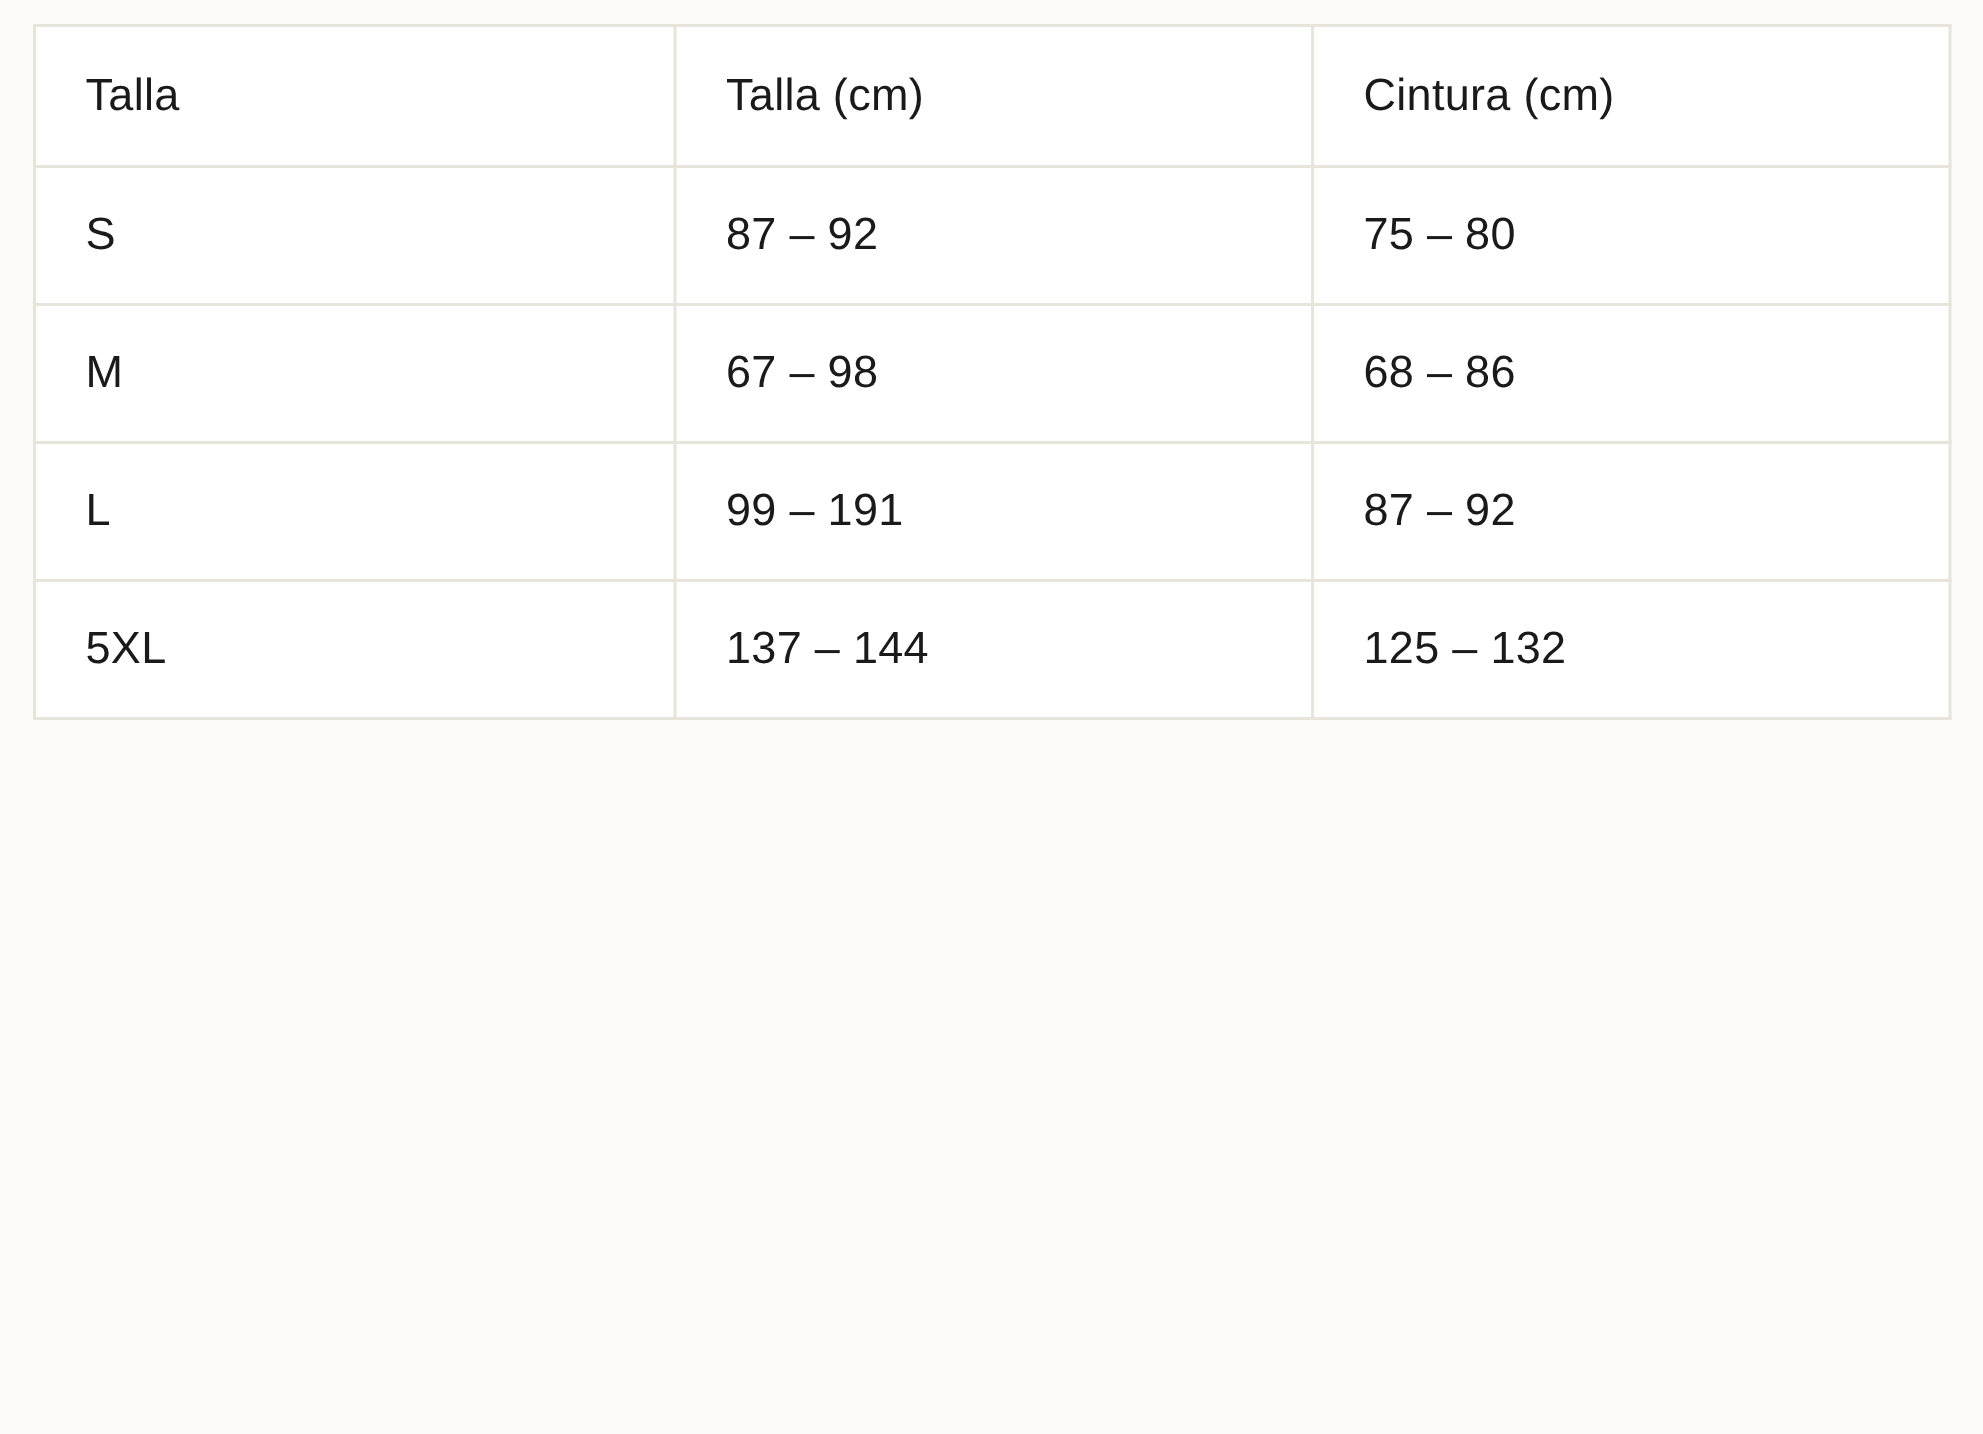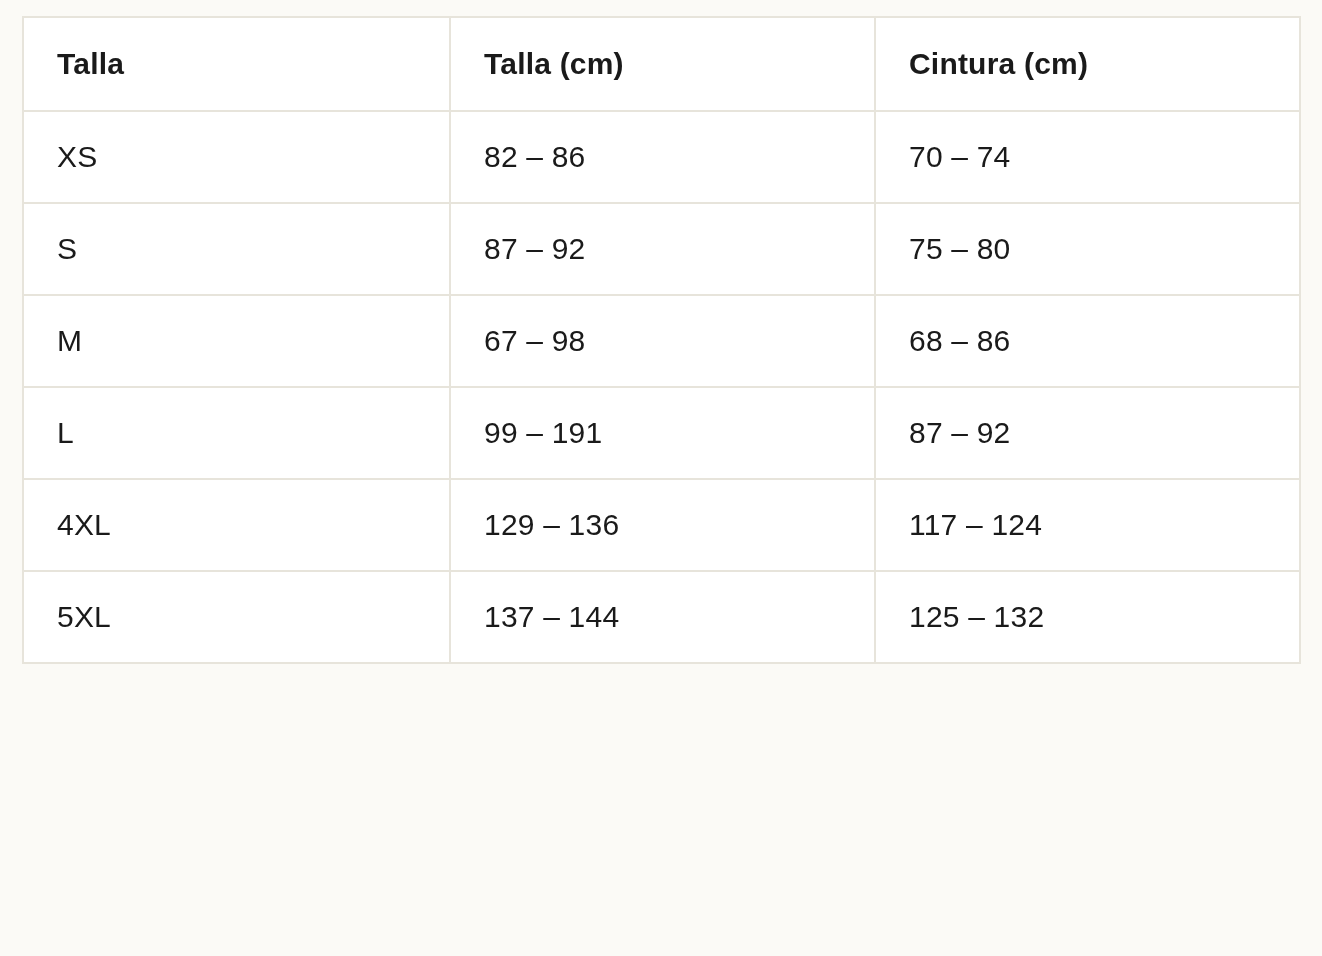--- a/index.html
+++ b/index.html
@@ -29,21 +29,21 @@
     border: 2px solid #e7e4db;
     text-align: left;
     vertical-align: middle;
     padding: 0 0 0 33px;
     font-size: 30px;
     letter-spacing: 0.2px;
     white-space: nowrap;
     overflow: hidden;
   }
   table.size-table th {
-    font-weight: 700;
+    font-weight: 400;
     height: 92px;
     margin-left: 46px;
   }
   table.size-table td {
     font-weight: 400;
     height: 90px;
   }
   col.col-talla   { width: 427px; }
   col.col-pecho   { width: 425px; }
   col.col-cintura { width: 425px; }
@@ -59,43 +59,33 @@
   </colgroup>
   <thead>
     <tr>
       <th>Talla</th>
       <th>Talla (cm)</th>
       <th>Cintura (cm)</th>
     </tr>
   </thead>
   <tbody>
     <tr>
-      <td>XS</td>
-      <td>82 – 86</td>
-      <td>70 – 74</td>
-    </tr>
-    <tr>
       <td>S</td>
       <td>87 – 92</td>
       <td>75 – 80</td>
     </tr>
     <tr>
       <td>M</td>
       <td>67 – 98</td>
       <td>68 – 86</td>
     </tr>
     <tr>
       <td>L</td>
       <td>99 – 191</td>
       <td>87 – 92</td>
     </tr>
     <tr>
-      <td>4XL</td>
-      <td>129 – 136</td>
-      <td>117 – 124</td>
-    </tr>
-    <tr>
       <td>5XL</td>
       <td>137 – 144</td>
       <td>125 – 132</td>
     </tr>
   </tbody>
 </table>
 
 </body></html>

